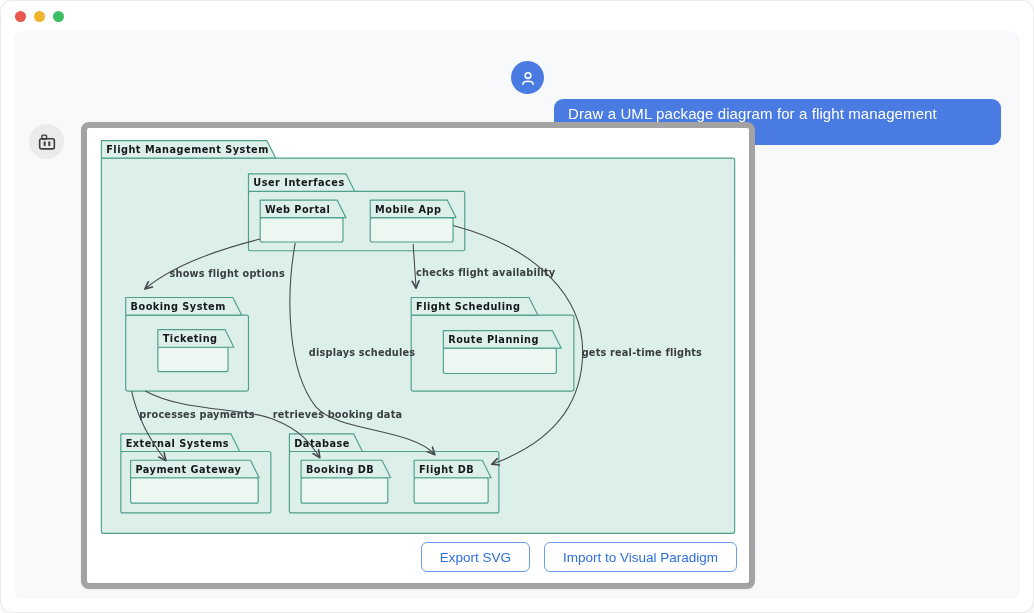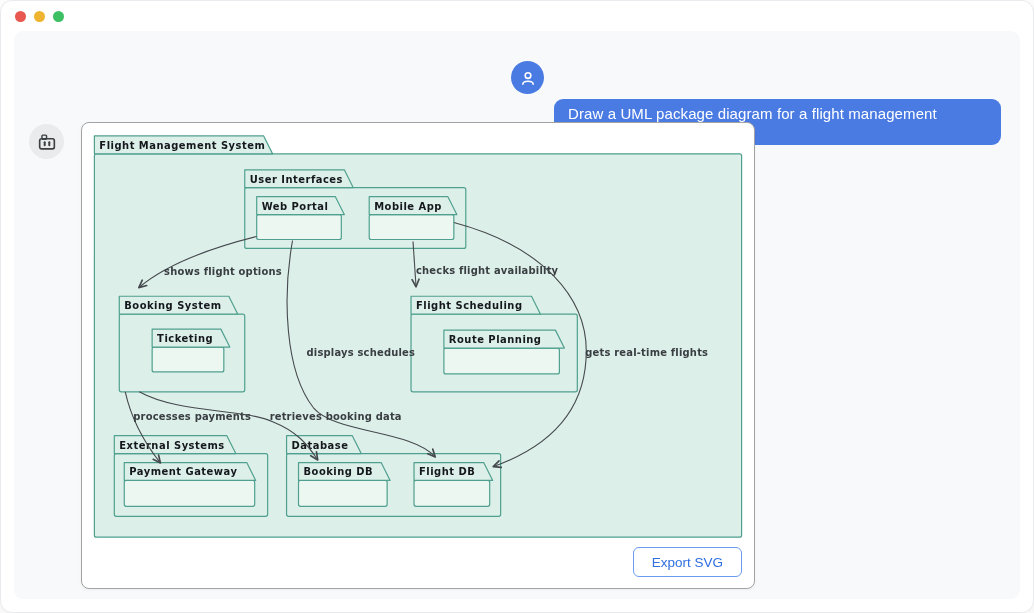--- a/index.html
+++ b/index.html
@@ -22,21 +22,21 @@
                background:var(--blue);display:flex;align-items:center;justify-content:center;}
   .user-bubble{position:absolute;left:553px;top:54px;width:447px;height:46px;
                background:var(--blue);border-radius:9px;color:#fff;font-size:15px;
                display:flex;align-items:center;justify-content:center;padding:0 14px;
                letter-spacing:.1px;margin-top:44px;}
   
   .bot-avatar{position:absolute;left:28px;top:123px;width:35px;height:35px;border-radius:50%;
               background:#e9ebed;display:flex;align-items:center;justify-content:center;}
   
   .card{position:absolute;left:80px;top:121px;width:674px;height:467px;background:#fff;
-        border:1px solid #a3a3a3;border-radius:8px;box-shadow:0 1px 3px rgba(0,0,0,.05);padding-left:12px;}
+        border:6px solid #a3a3a3;border-radius:8px;box-shadow:0 1px 3px rgba(0,0,0,.05);padding-left:12px;}
   .card svg{position:absolute;inset:0;width:100%;height:100%;}
   .pkg-label{font-family:"DejaVu Sans",sans-serif;font-size:10px;font-weight:700;
              letter-spacing:.5px;fill:var(--node-text);}
   .edge-label{font-family:"DejaVu Sans",sans-serif;font-size:10px;font-weight:700;
               letter-spacing:.2px;fill:var(--edge-text);}
   .btn-row{position:absolute;right:12px;bottom:11px;display:flex;gap:14px;}
   .btn{height:30px;padding:0 18px;background:#fff;border:1px solid var(--btn-border);
        border-radius:6px;color:var(--btn-text);font-size:13.5px;font-family:"Liberation Sans",sans-serif;
        display:flex;align-items:center;cursor:pointer;}
 </style>
@@ -163,16 +163,17 @@
           <path d="M123,391 C129,418 143,443 158,462" fill="none" style="stroke:var(--edge)" stroke-width="1.1" marker-end="url(#arrow)"></path>
           <text x="131" y="419" class="edge-label">processes payments</text>
         </g>
         <g>
           <path d="M137,391 C177,413 238,407 271,421 C296,431 306,444 316,459" fill="none" style="stroke:var(--edge)" stroke-width="1.1" marker-end="url(#arrow)"></path>
           <text x="268" y="419" class="edge-label">retrieves booking data</text>
         </g>
       </svg>
     <div class="btn-row">
       <button class="btn">Export SVG</button>
+      <button class="btn">Import to Visual Paradigm</button>
     </div>
   </div>
 
 </div>
 
 </body></html>

